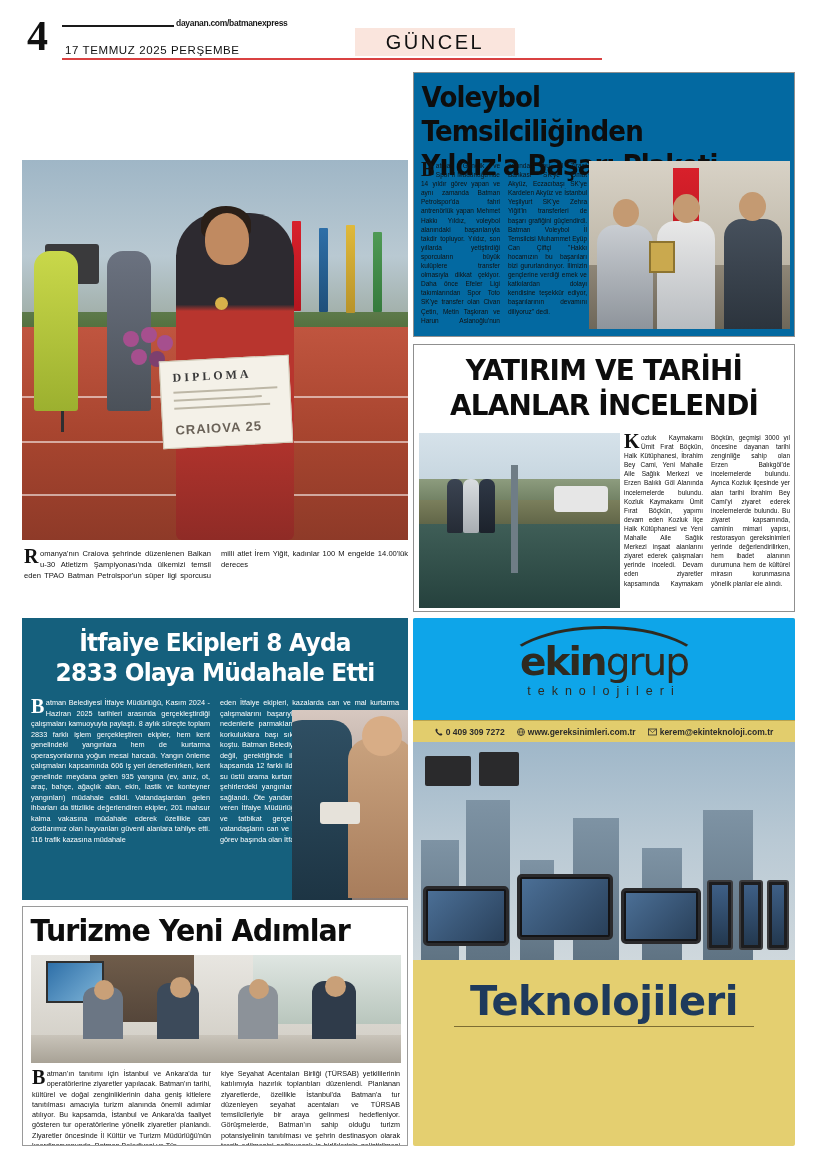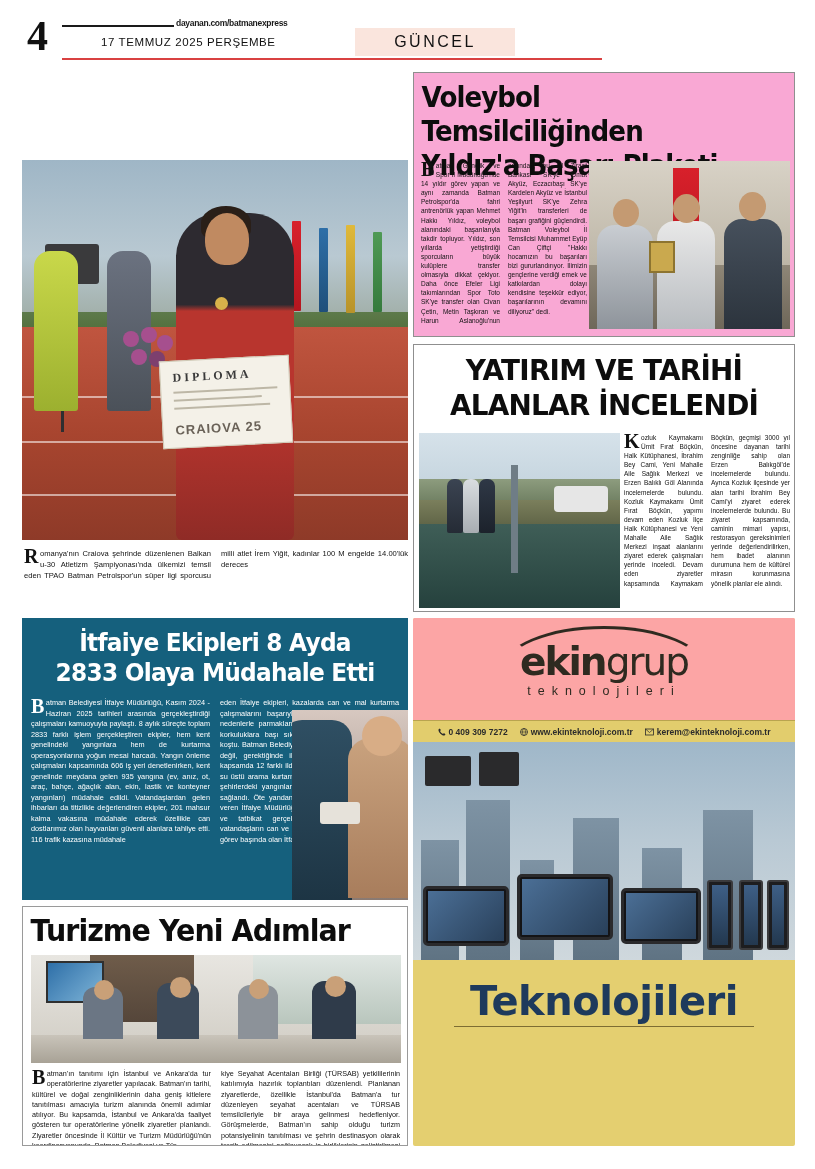--- a/index.html
+++ b/index.html
@@ -22,32 +22,32 @@
     letter-spacing: -1px;
   }
   .hdr-rule-top {
     position: absolute; left: 62px; top: 25px; width: 112px; height: 2px; background: #1a1a1a;
   }
   .hdr-social {
     position: absolute; left: 176px; top: 18px;
     font-size: 8.5px; color: #1a1a1a; letter-spacing: -0.3px; font-weight: 600;
   }
   .hdr-date {
-    position: absolute; left: 65px; top: 36px;
-    font-size: 11.5px; color: #111; letter-spacing: 0.6px; font-weight: 500; margin-left: 36px;
+    position: absolute; left: 65px; top: 44px;
+    font-size: 11.5px; color: #111; letter-spacing: 0.6px; font-weight: 500;
   }
   .hdr-rule-bottom {
     position: absolute; left: 62px; top: 58px; width: 540px; height: 2px; background: #d94141;
   }
   .hdr-section-tag {
     position: absolute; left: 355px; top: 28px; width: 160px; height: 28px;
     background: #fae5dd; display: flex; align-items: center; justify-content: center;
   }
   .hdr-section-tag span {
-    font-size: 16px; letter-spacing: 2.5px; color: #111; font-weight: 500;
+    font-size: 20px; letter-spacing: 2.5px; color: #111; font-weight: 500;
   }
   .masthead-logo {
     position: absolute; right: 20px; top: 23px; width: 185px; height: 32px;
     background: #d91f26; display: flex; align-items: center; justify-content: center;
     overflow: hidden;
   }
   .masthead-logo span {
     color: #fff; font-size: 21.5px; font-weight: 700;
     font-family: "Liberation Serif", serif;
     letter-spacing: -0.6px; white-space: nowrap; line-height: 1;
@@ -116,21 +116,21 @@
   }
   .turizm-body {
     position: absolute; left: 9px; top: 162px; width: 368px;
     column-count: 2; column-gap: 10px;
     font-size: 7.2px; line-height: 10.3px; text-align: justify; color: #111;
   }
 
   
   .voleybol {
     position: absolute; left: 413px; top: 72px; width: 382px; height: 265px;
-    border: 1px solid #8f8f8f; background: #f9a8d4; overflow: hidden;
+    border: 1px solid #8f8f8f; background: #0369a1; overflow: hidden;
   }
   .voleybol-headline {
     padding: 7px 6px 0 8px;
     font-size: 27.5px; font-weight: 800; color: #0d0d0d; line-height: 34px;
     letter-spacing: -1px; font-family: "DejaVu Sans", sans-serif;
     transform: scaleX(0.95); transform-origin: left center;
   }
   .voleybol-body {
     position: absolute; left: 7px; top: 88px; width: 166px;
     column-count: 2; column-gap: 8px;
@@ -159,21 +159,21 @@
     column-count: 2; column-gap: 8px;
     font-size: 6.5px; line-height: 9.1px; text-align: justify; color: #111;
   }
 
   
   .ad {
     position: absolute; left: 413px; top: 618px; width: 382px; height: 528px;
     background: #e4cf70; overflow: hidden; border-radius: 2px;
   }
   .ad-logo-zone {
-    position: relative; height: 102px; background: #fca5a5;
+    position: relative; height: 102px; background: #0ea5e9;
   }
   .ad-logo {
     position: absolute; left: 50%; top: 24px; transform: translateX(-50%);
     text-align: center; white-space: nowrap;
   }
   .ad-logo-word {
     font-size: 39px; font-weight: 400; color: #2e2a20; line-height: 40px;
     font-family: "DejaVu Sans", sans-serif; letter-spacing: -2px;
   }
   .ad-logo-word .b { font-weight: 700; }
@@ -461,21 +461,21 @@
             <path d="M3 1l3 3-2 2a10 10 0 006 6l2-2 3 3-2 2C8 16 0 8 1 3z" fill="#2b2b2b"></path>
           </svg>
         <b>0 409 309 7272</b>
       </span>
       <span class="ci">
         <svg width="8" height="8" viewBox="0 0 16 16">
             <circle cx="8" cy="8" r="7" fill="none" stroke="#2b2b2b" stroke-width="1.6"></circle>
             <ellipse cx="8" cy="8" rx="3" ry="7" fill="none" stroke="#2b2b2b" stroke-width="1.2"></ellipse>
             <line x1="1" y1="8" x2="15" y2="8" stroke="#2b2b2b" stroke-width="1.2"></line>
           </svg>
-        <b>www.ekinteknoloji.com.tr</b>
+        <b>www.gereksinimleri.com.tr</b>
       </span>
       <span class="ci">
         <svg width="9" height="8" viewBox="0 0 18 14">
             <rect x="1" y="1" width="16" height="12" fill="none" stroke="#2b2b2b" stroke-width="1.6"></rect>
             <path d="M1 1l8 7 8-7" fill="none" stroke="#2b2b2b" stroke-width="1.4"></path>
           </svg>
         <b>kerem@ekinteknoloji.com.tr</b>
       </span>
     </div>
     <div class="ad-photo">

